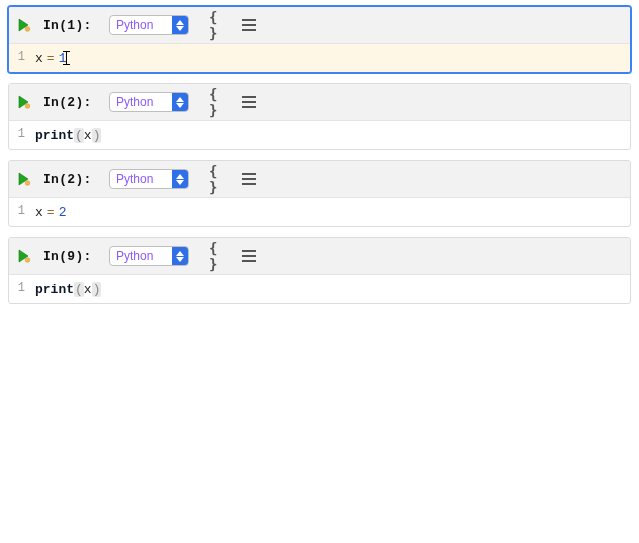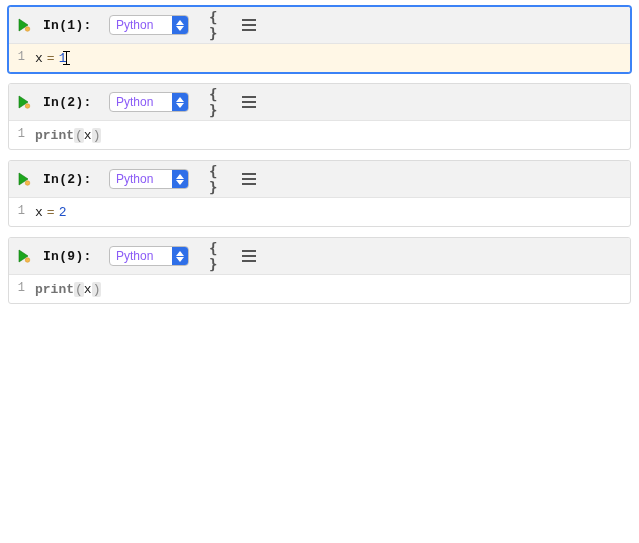--- a/index.html
+++ b/index.html
@@ -100,21 +100,21 @@
     padding: 6px 4px;
     font-size: 13px;
     white-space: pre;
     display: flex;
     align-items: center;
     flex-wrap: wrap;
   }
   .tok-var { color: #222; }
   .tok-op { color: #8a6d3b; padding: 0 4px; }
   .tok-num { color: #1e50c9; }
-  .tok-fn { color: #737373; font-weight: bold; }
+  .tok-fn { color: #0f172a; font-weight: bold; }
   .tok-paren { color: #888; background: #e8e8e8; border-radius: 2px; padding: 0 1px; }
   .cursor {
     display: inline-block;
     width: 1px;
     height: 14px;
     background: #000;
     vertical-align: middle;
     position: relative;
   }
   .cursor::before, .cursor::after {

